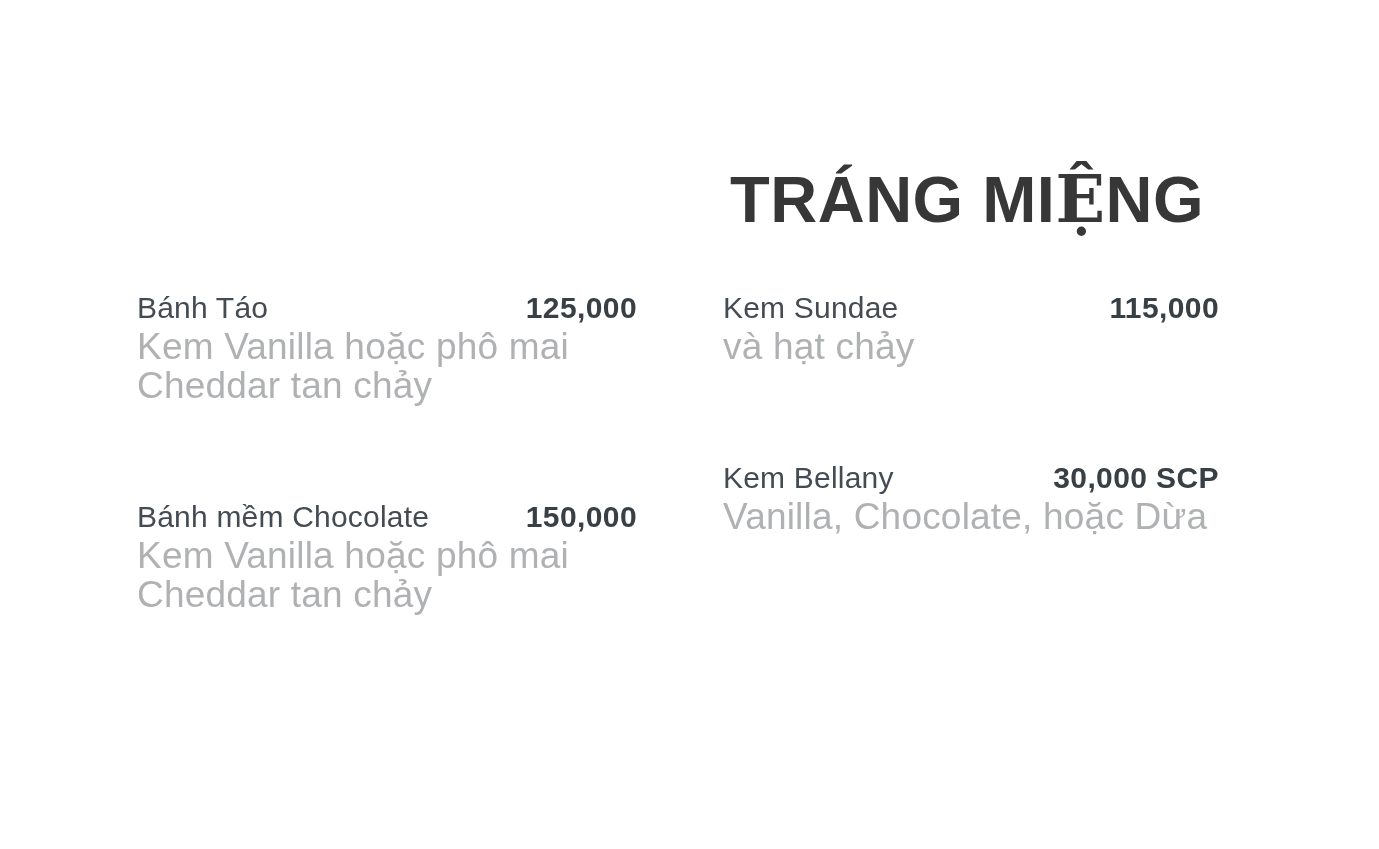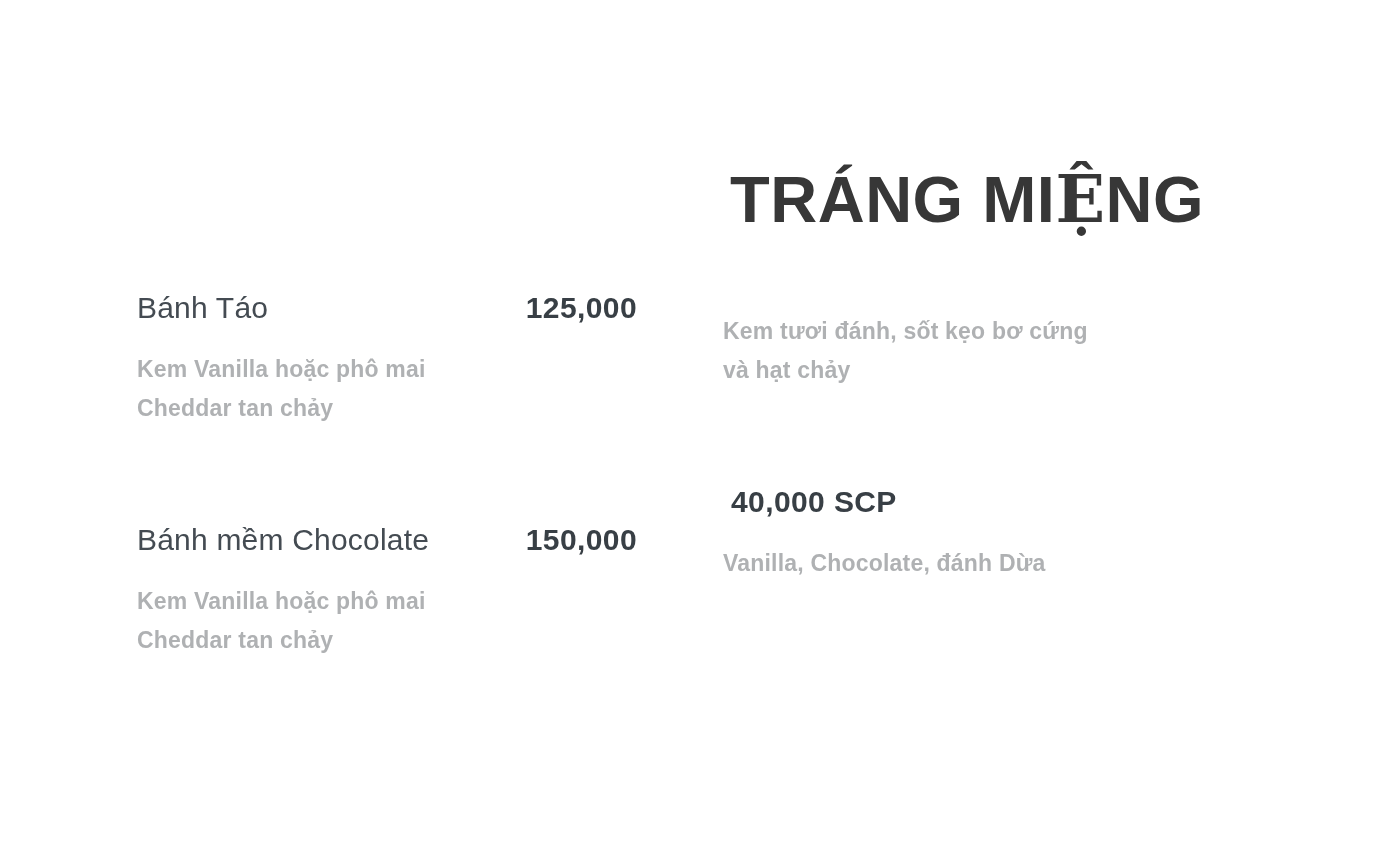--- a/index.html
+++ b/index.html
@@ -45,26 +45,24 @@
     display: flex;
     justify-content: space-between;
     align-items: baseline;
     font-size: 30px;
     line-height: 38px;
   }
   .item-name  { color: var(--item-name, #444b52); letter-spacing: 0.2px; }
   .item-price { color: var(--price, #383f45); font-weight: 700; letter-spacing: 0.4px; margin-left: 8px; }
 
   .item-desc {
-    margin-top: 23px;
-    font-size: 23px;
+    font-size: 37px;
     line-height: 39px;
     letter-spacing: 0.2px;
     color: var(--description, #afb1b3);
-    font-weight: bold;
   }
 </style>
 </head>
 <body>
 
 <h1 class="page-title"><span>TRÁNG MI</span><span class="serif-char">Ệ</span><span>NG</span></h1>
 
 <div class="menu">
 
   <div class="menu-column left">
@@ -89,30 +87,34 @@
         <div>Kem Vanilla hoặc phô mai</div>
         <div>Cheddar tan chảy</div>
       </div>
     </div>
 
   </div>
 
   <div class="menu-column right">
 
     <div class="menu-item">
+      <div class="item-head">
+        <span class="item-name">Kem Sundae</span>
+        <span class="item-price">115,000</span>
+      </div>
       <div class="item-desc">
-        <div>Kem tươi đánh, sốt kẹo bơ cứng</div>
         <div>và hạt chảy</div>
       </div>
     </div>
 
     <div class="menu-item">
       <div class="item-head">
-        <span class="item-price">40,000 SCP</span>
+        <span class="item-name">Kem Bellany</span>
+        <span class="item-price">30,000 SCP</span>
       </div>
       <div class="item-desc">
-        <div>Vanilla, Chocolate, đánh Dừa</div>
+        <div>Vanilla, Chocolate, hoặc Dừa</div>
       </div>
     </div>
 
   </div>
 
 </div>
 
 </body></html>

